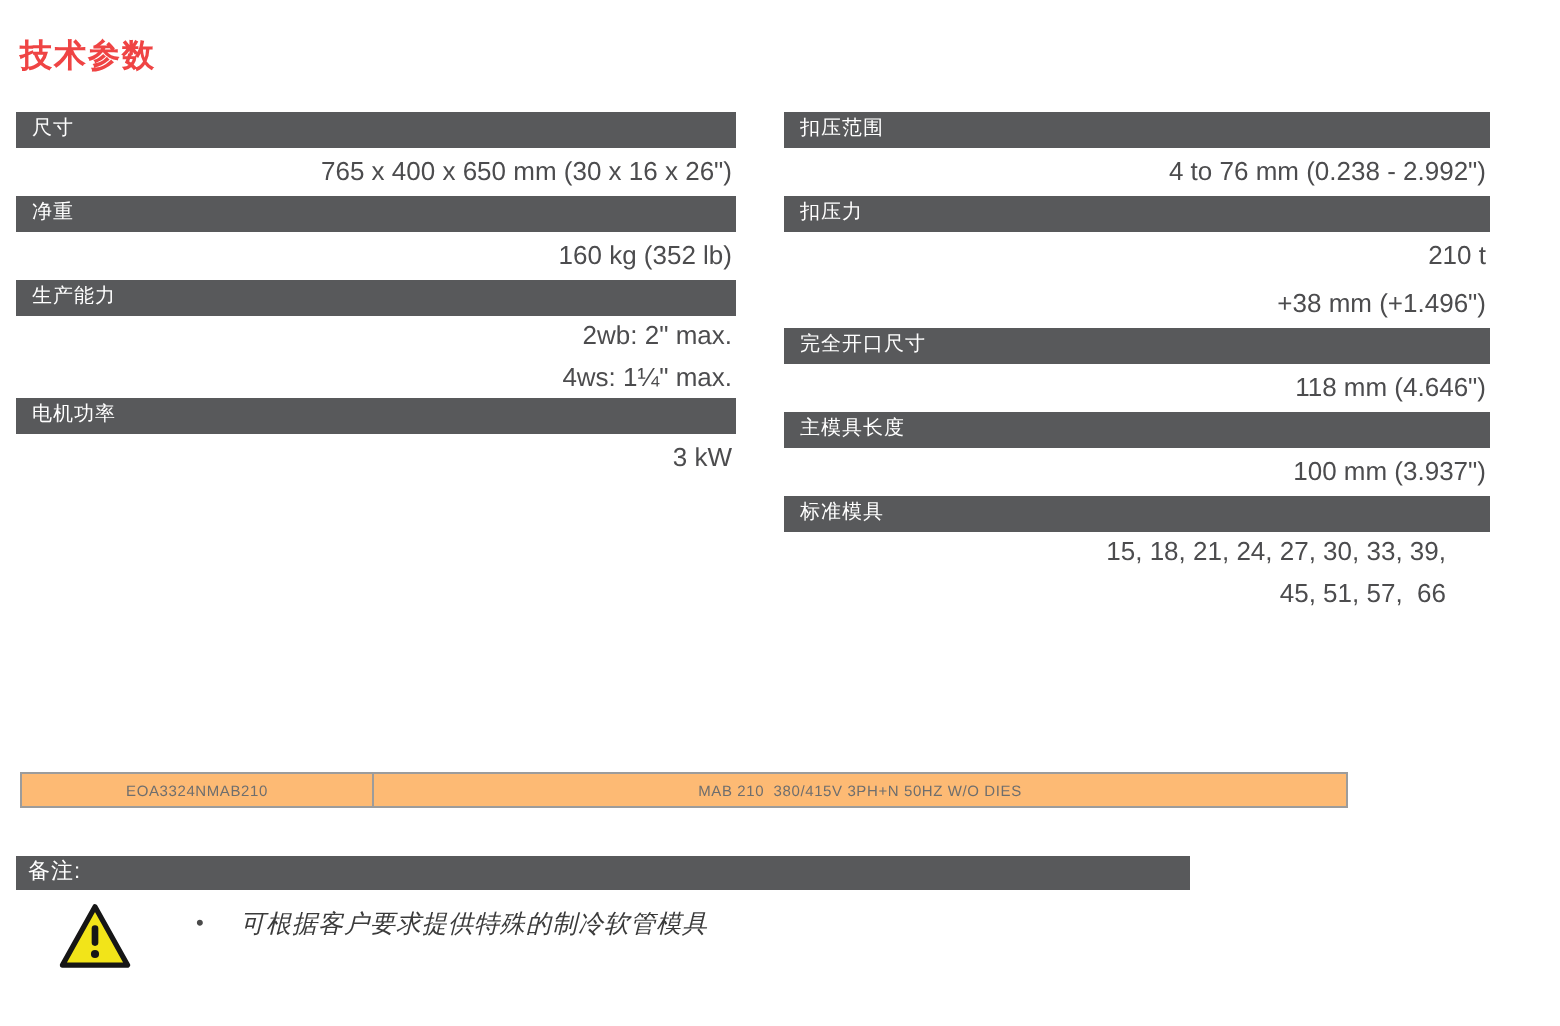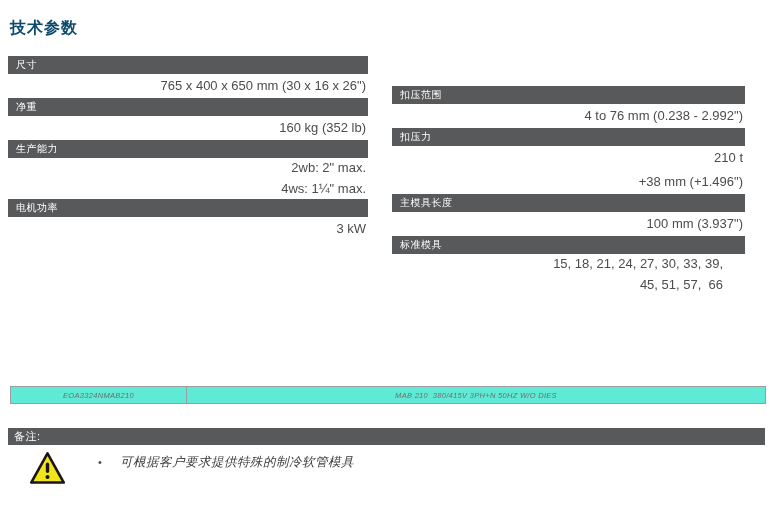--- a/index.html
+++ b/index.html
@@ -2,48 +2,48 @@
 <html><head>
 <meta charset="utf-8">
 <style>
   html,body{margin:0;padding:0;background:#fff;}
   #page{
     position:relative;width:780px;height:513px;background:#ffffff;overflow:hidden;
     font-family:"Liberation Sans","DejaVu Sans",sans-serif;
   }
   .page-title{
     position:absolute;left:10px;top:18px;
-    font-size:16px;font-weight:bold;color:#0c4a6e;letter-spacing:1px;
+    font-size:16px;font-weight:bold;color:#ef4444;letter-spacing:1px;
   }
   .col{position:absolute;top:56px;}
   .col-left{left:8px;width:360px;}
-  .col-right{left:392px;width:353px;margin-top:30px;}
+  .col-right{left:392px;width:353px;}
   .spec-bar{
     height:18px;line-height:18px;background:#58595b;color:#ffffff;
     font-size:10px;padding-left:8px;letter-spacing:0.5px;
   }
   .val-line{
     text-align:right;font-size:13px;color:#4c4c4e;line-height:24px;
     padding-right:2px;white-space:pre;
   }
   .section.multi .val-line{line-height:20.5px;}
   .section.multi .val-line:first-of-type{padding-top:3px;}
   .section.dies .val-line{padding-right:22px;}
   .order-table{
-    position:absolute;left:10px;top:386px;width:756px;height:18px;
-    display:flex;border:1px solid #9c9c9c;box-sizing:border-box;background:#5eead4;font-style:italic;
+    position:absolute;left:10px;top:386px;width:664px;height:18px;
+    display:flex;border:1px solid #9c9c9c;box-sizing:border-box;background:#fdba74;
   }
   .order-table .cell{
     display:flex;align-items:center;justify-content:center;
     font-size:7.5px;color:#6e6e6e;letter-spacing:0.3px;white-space:pre;
   }
   .order-table .cell-code{width:176px;border-right:1px solid #9c9c9c;box-sizing:border-box;}
   .order-table .cell-desc{flex:1;}
   .remarks-bar{
-    position:absolute;left:8px;top:428px;width:757px;height:17px;line-height:17px;
+    position:absolute;left:8px;top:428px;width:587px;height:17px;line-height:17px;
     background:#58595b;color:#fff;font-size:11px;padding-left:6px;
     box-sizing:border-box;letter-spacing:0.5px;
   }
   .warning-icon{position:absolute;left:29px;top:449px;width:37px;height:39px;}
   .note-bullet{position:absolute;left:98px;top:456px;font-size:11px;color:#4a4a4a;}
   .note-text{
     position:absolute;left:120px;top:454px;
     font-family:"Liberation Serif","DejaVu Serif",serif;font-style:italic;
     font-size:12.5px;color:#3b3b3b;letter-spacing:0.5px;
   }
@@ -81,20 +81,24 @@
       <div class="val-line">4 to 76 mm (0.238 - 2.992")</div>
     </div>
     <div class="section">
       <div class="spec-bar">扣压力</div>
       <div class="val-line">210 t</div>
     </div>
     <div class="section">
       <div class="val-line">+38 mm (+1.496")</div>
     </div>
     <div class="section">
+      <div class="spec-bar">完全开口尺寸</div>
+      <div class="val-line">118 mm (4.646")</div>
+    </div>
+    <div class="section">
       <div class="spec-bar">主模具长度</div>
       <div class="val-line">100 mm (3.937")</div>
     </div>
     <div class="section multi dies">
       <div class="spec-bar">标准模具</div>
       <div class="val-line">15, 18, 21, 24, 27, 30, 33, 39,</div>
       <div class="val-line">45, 51, 57,  66</div>
     </div>
   </div>
 

